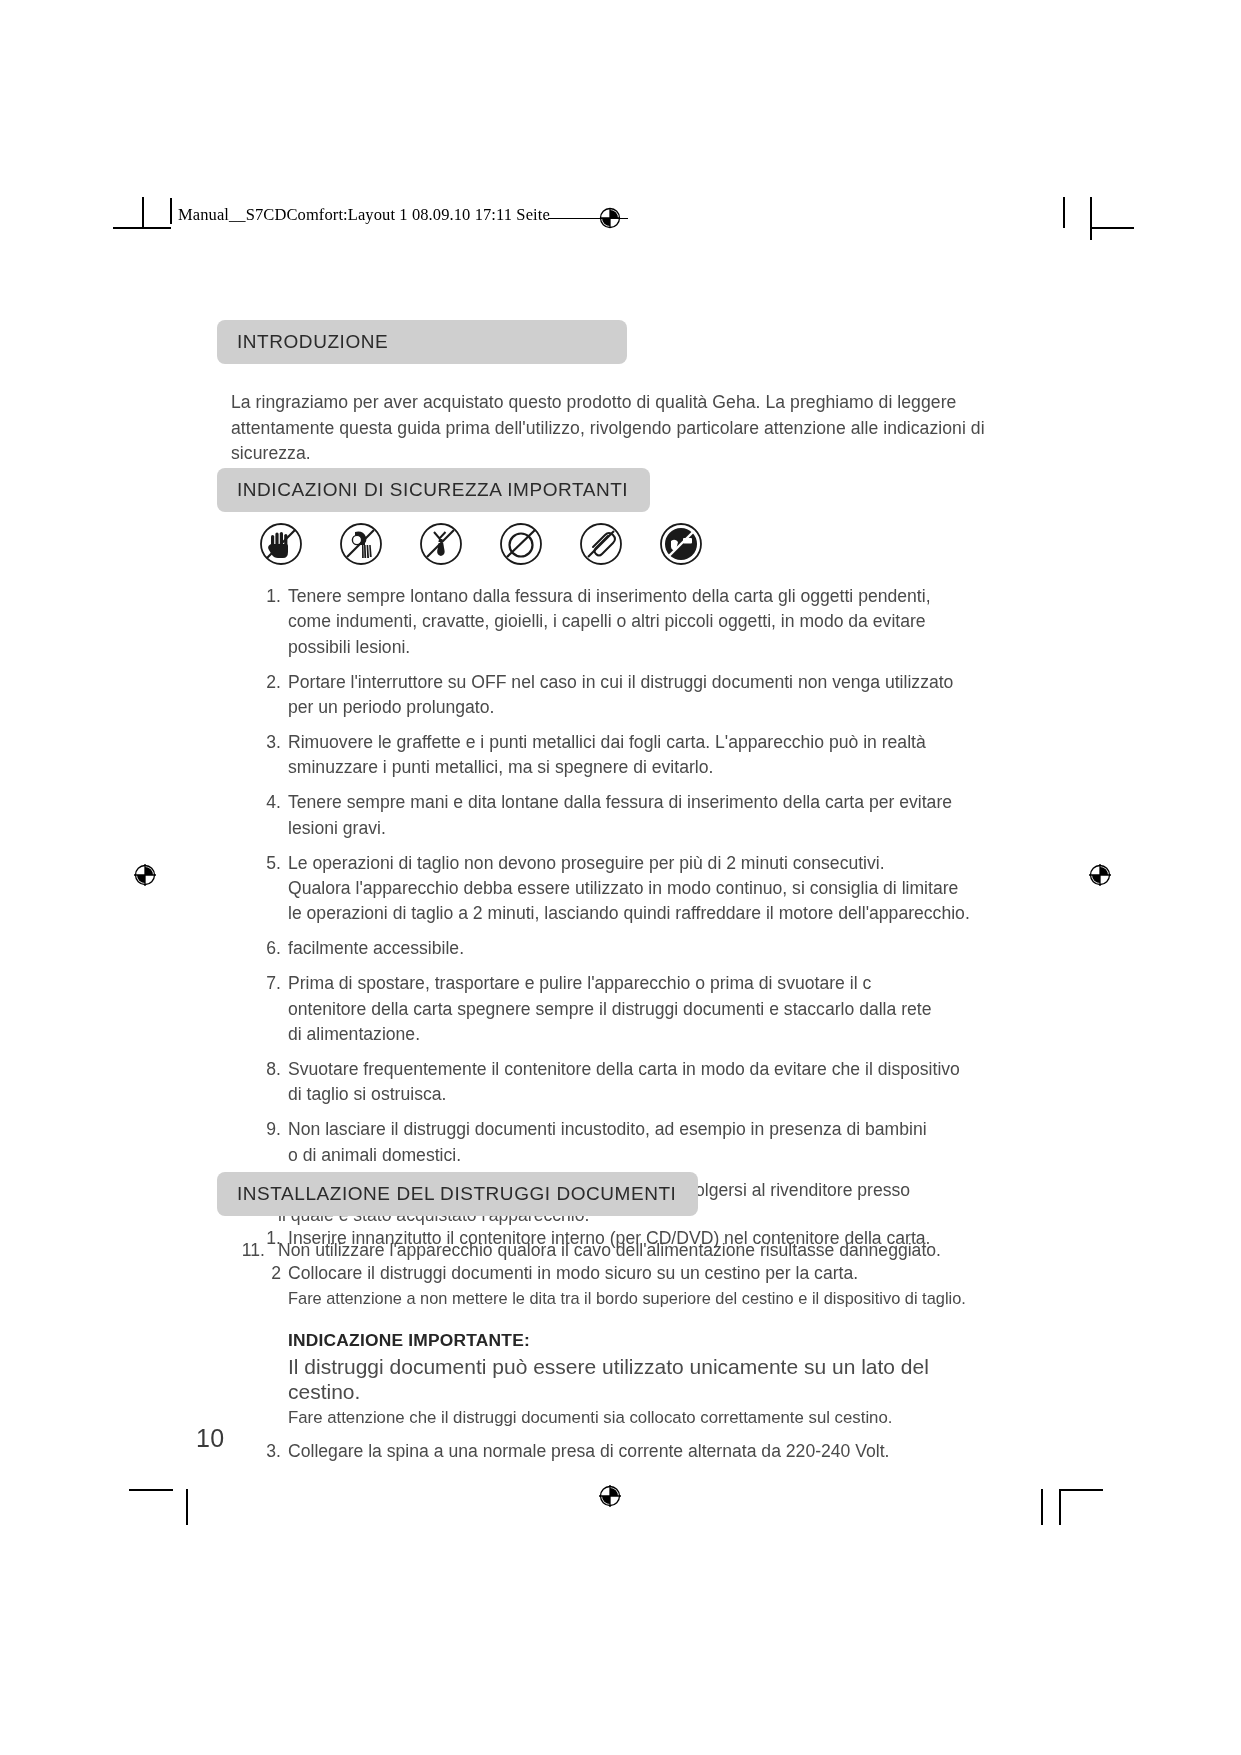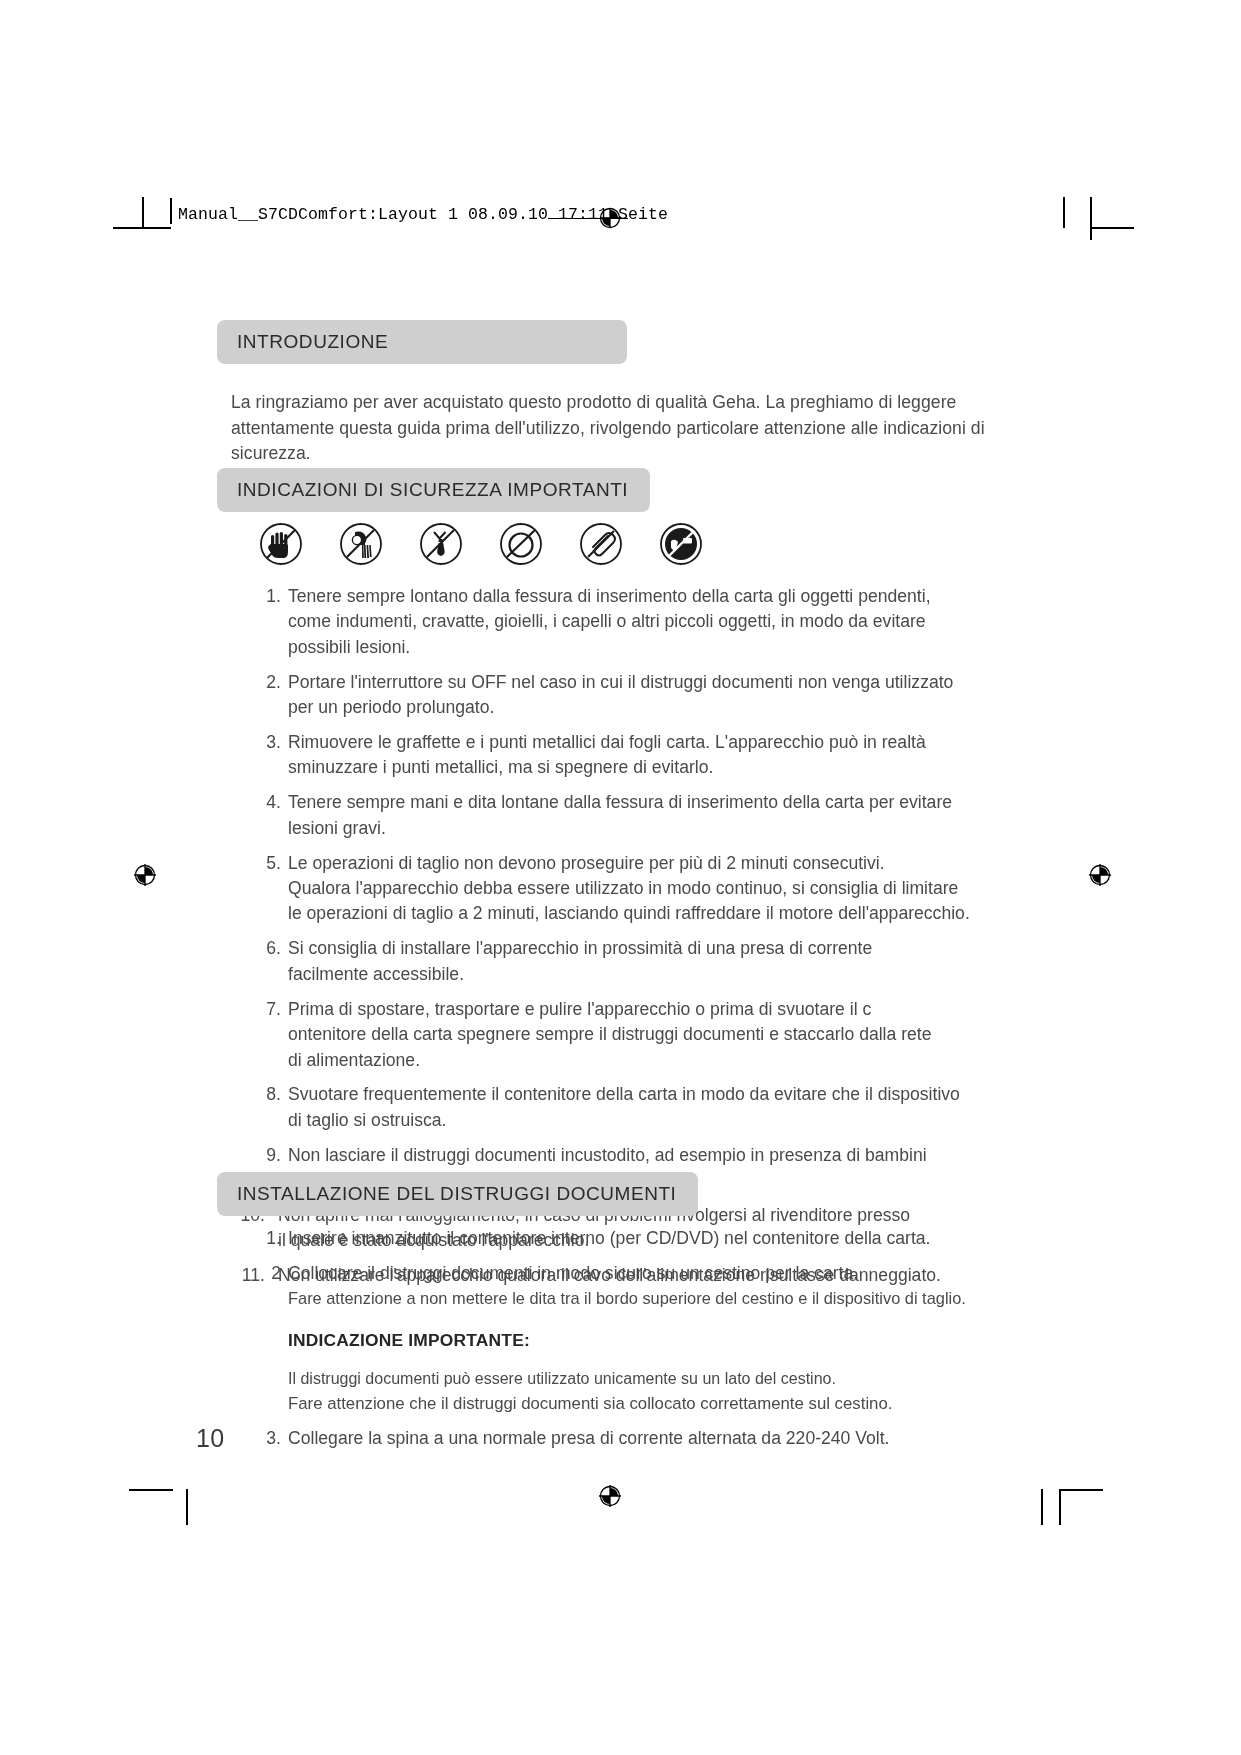--- a/index.html
+++ b/index.html
@@ -29,21 +29,21 @@
     width: 26px;
     height: 26px;
   }
   .reg svg { display: block; }
 
   
   .slug {
     position: absolute;
     left: 178px;
     top: 205px;
-    font-family: Liberation Mono, monospace;
+    font-family: Liberation Serif, serif;
     font-size: 16.5px;
     color: #000;
     white-space: nowrap;
     letter-spacing: 0.1px;
   }
   .slug-bar {
     position: absolute;
     left: 170px;
     top: 198px;
     width: 1.6px;
@@ -319,21 +319,20 @@
       <span class="txt">
         <span class="sub">Le operazioni di taglio non devono proseguire per più di 2 minuti consecutivi.</span>
         <span class="sub">Qualora l'apparecchio debba essere utilizzato in modo continuo, si consiglia di limitare</span>
         <span class="sub">le operazioni di taglio a 2 minuti, lasciando quindi raffreddare il motore dell'apparecchio.</span>
       </span>
     </div>
 
     <div class="li">
       <span class="num w-num-1">6.</span>
       <span class="txt">
-        <span class="sub">Si consiglia di installare l'apparecchio in prossimità di una presa di corrente</span>
         <span class="sub">facilmente accessibile.</span>
       </span>
     </div>
 
     <div class="li">
       <span class="num w-num-1">7.</span>
       <span class="txt">
         <span class="sub">Prima di spostare, trasportare e pulire l'apparecchio o prima di svuotare il c</span>
         <span class="sub">ontenitore della carta spegnere sempre il distruggi documenti e staccarlo dalla rete</span>
         <span class="sub">di alimentazione.</span>
@@ -383,21 +382,21 @@
         <span class="sub">Inserire innanzitutto il contenitore interno (per CD/DVD) nel contenitore della carta.</span>
       </span>
     </div>
 
     <div class="li">
       <span class="num w-num-1">2</span>
       <span class="txt">
         <span class="sub">Collocare il distruggi documenti in modo sicuro su un cestino per la carta.</span>
         <span class="sub" style="font-size:16.4px; line-height:24px;">Fare attenzione a non mettere le dita tra il bordo superiore del cestino e il dispositivo di taglio.</span>
         <span class="strong-note" style="font-size:17.4px; margin-top:18px;">INDICAZIONE IMPORTANTE:</span>
-        <span class="sub" style="font-size:16px;margin-top:12px;">Il distruggi documenti può essere utilizzato unicamente su un lato del cestino.</span>
+        <span class="sub" style="font-size:21px;">Il distruggi documenti può essere utilizzato unicamente su un lato del cestino.</span>
         <span class="sub" style="font-size:16.8px;">Fare attenzione che il distruggi documenti sia collocato correttamente sul cestino.</span>
       </span>
     </div>
 
     <div class="li">
       <span class="num w-num-1">3.</span>
       <span class="txt">
         <span class="sub">Collegare la spina a una normale presa di corrente alternata da 220-240 Volt.</span>
       </span>
     </div>

